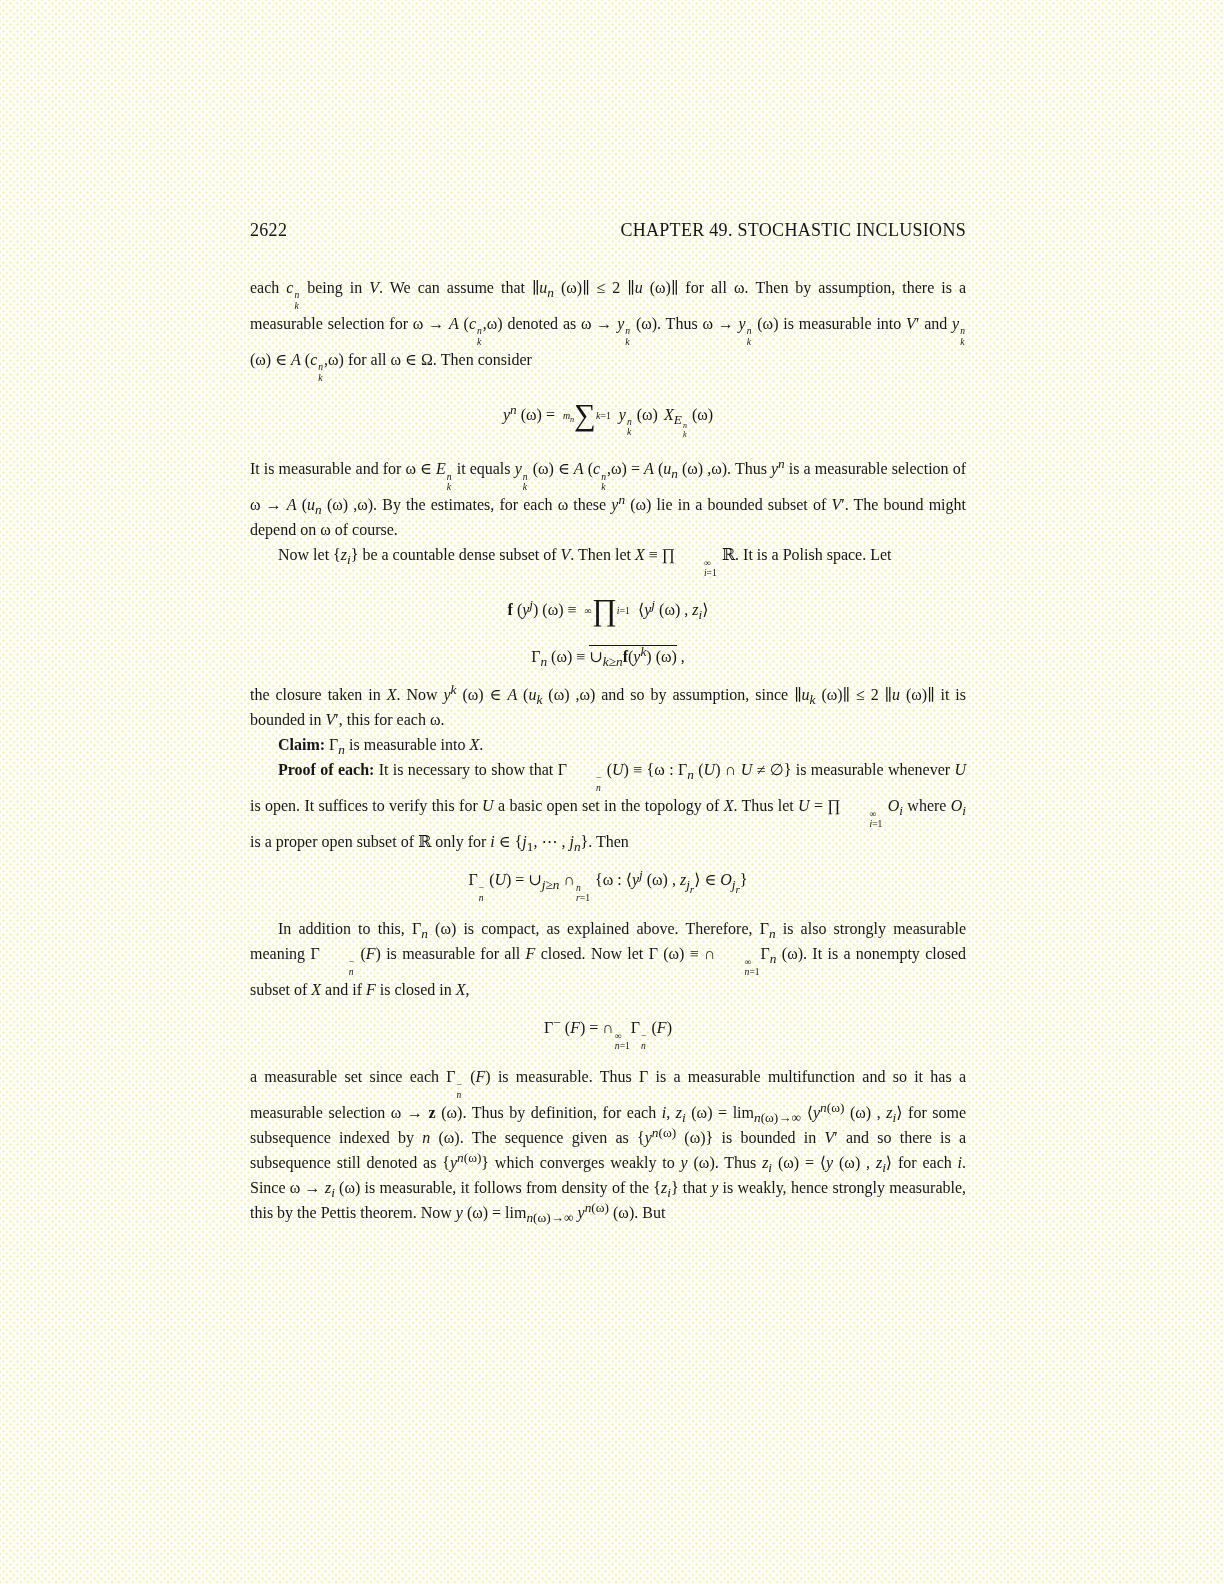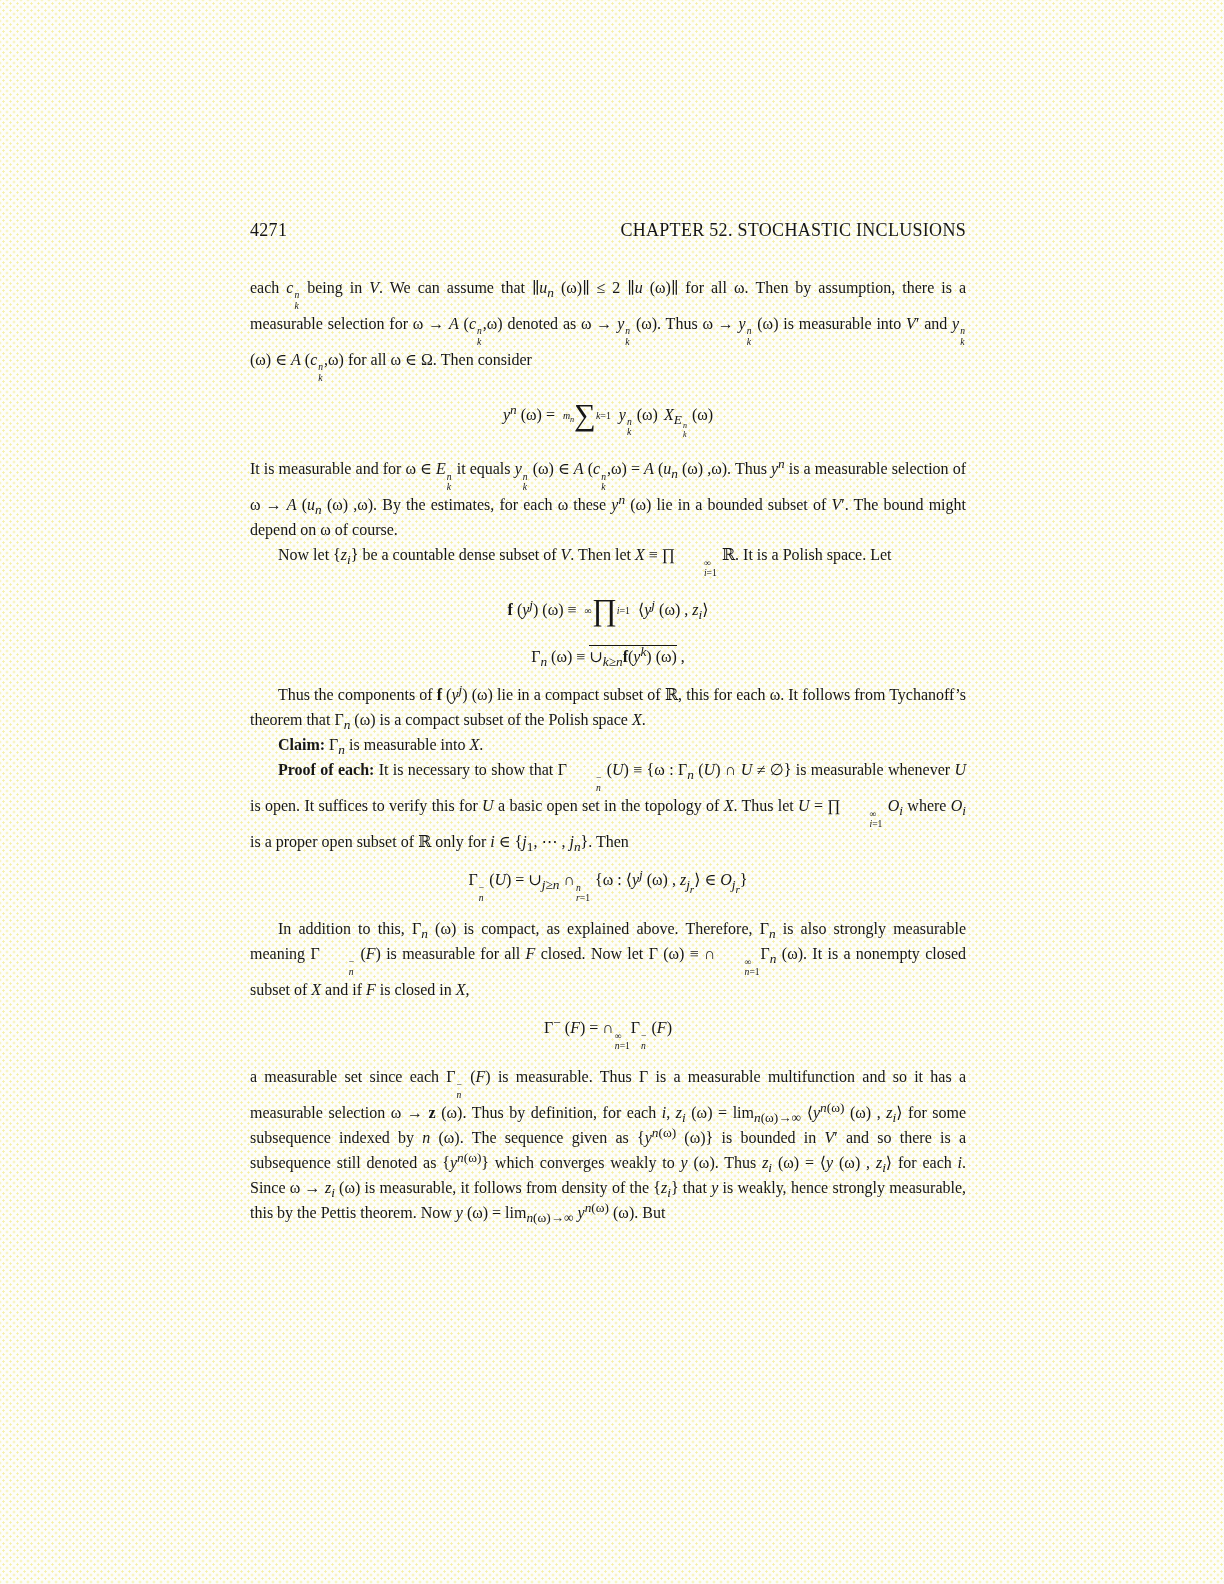--- a/index.html
+++ b/index.html
@@ -38,22 +38,22 @@
   
   .ov{border-top:1.3px solid #161616;padding-top:2px;text-align:center;}
   .scrX{font-style:italic;margin-left:2px;}
   .qed{font-size:0.95em;}
 </style>
 </head>
 <body>
 
 <div class="sheet">
   <div class="header">
-    <span>4271</span>
-    <span>CHAPTER 52.  STOCHASTIC INCLUSIONS</span>
+    <span>2622</span>
+    <span>CHAPTER 49.  STOCHASTIC INCLUSIONS</span>
   </div>
   <div class="body-text" id="article">
       <p class="para">each <i>c</i><span class="ss">
           <i>n</i>
           <i>k</i>
         </span> being in <i>V</i>.  We can assume that ∥<i>u<sub>n</sub></i> (ω)∥ ≤ 2 ∥<i>u</i> (ω)∥ for all ω.  Then by assumption, there is a measurable selection for ω → <i>A</i> (<i>c</i><span class="ss">
           <i>n</i>
           <i>k</i>
         </span>,ω) denoted as ω → <i>y</i><span class="ss">
           <i>n</i>
@@ -92,21 +92,21 @@
       <p class="para indent">Now let {<i>z<sub>i</sub></i>} be a countable dense subset of <i>V</i>. Then let <i>X</i> ≡ ∏<span class="ss">
           <span>∞</span>
           <span><i>i</i>=1</span>
         </span> ℝ. It is a Polish space. Let</p>
       <div class="equation tall"><b>f</b> (<i>y<sup>j</sup></i>) (ω) ≡ <span class="lim">
           <span class="ll">∞</span>
           <span class="lop">∏</span>
           <span class="ll"><i>i</i>=1</span>
         </span> ⟨<i>y<sup>j</sup></i> (ω) , <i>z<sub>i</sub></i>⟩</div>
       <div class="equation">Γ<sub><i>n</i></sub> (ω) ≡ <span class="ov">∪<sub><i>k</i>≥<i>n</i></sub><b>f</b>(<i>y<sup>k</sup></i>) (ω)</span> ,</div>
-      <p class="para indent">Thus the components of <b>f</b> (<i>y<sup>j</sup></i>) (ω) lie in a compact subset of ℝ, this for each ω.  It follows from Tychanoff’s theorem that Γ<sub><i>n</i></sub> (ω) is a compact subset of the Polish space <i>X</i>.</p>
+      <p class="para">the closure taken in <i>X</i>. Now <i>y<sup>k</sup></i> (ω) ∈ <i>A</i> (<i>u<sub>k</sub></i> (ω) ,ω) and so by assumption, since ∥<i>u<sub>k</sub></i> (ω)∥ ≤ 2 ∥<i>u</i> (ω)∥ it is bounded in <i>V</i>′, this for each ω.</p>
       <p class="para indent"><b>Claim:</b> Γ<sub><i>n</i></sub> is measurable into <i>X</i>.</p>
       <p class="para indent"><b>Proof of each:</b> It is necessary to show that Γ<span class="ss">
           <span>−</span>
           <i>n</i>
         </span> (<i>U</i>) ≡ {ω : Γ<sub><i>n</i></sub> (<i>U</i>) ∩ <i>U</i> ≠ ∅} is measurable whenever <i>U</i> is open. It suffices to verify this for <i>U</i> a basic open set in the topology of <i>X</i>. Thus let <i>U</i> = ∏<span class="ss">
           <span>∞</span>
           <span><i>i</i>=1</span>
         </span> <i>O<sub>i</sub></i> where <i>O<sub>i</sub></i> is a proper open subset of ℝ only for <i>i</i> ∈ {<i>j</i><sub>1</sub>, ⋯ , <i>j<sub>n</sub></i>}. Then</p>
       <div class="equation">Γ<span class="ss">
           <span>−</span>

